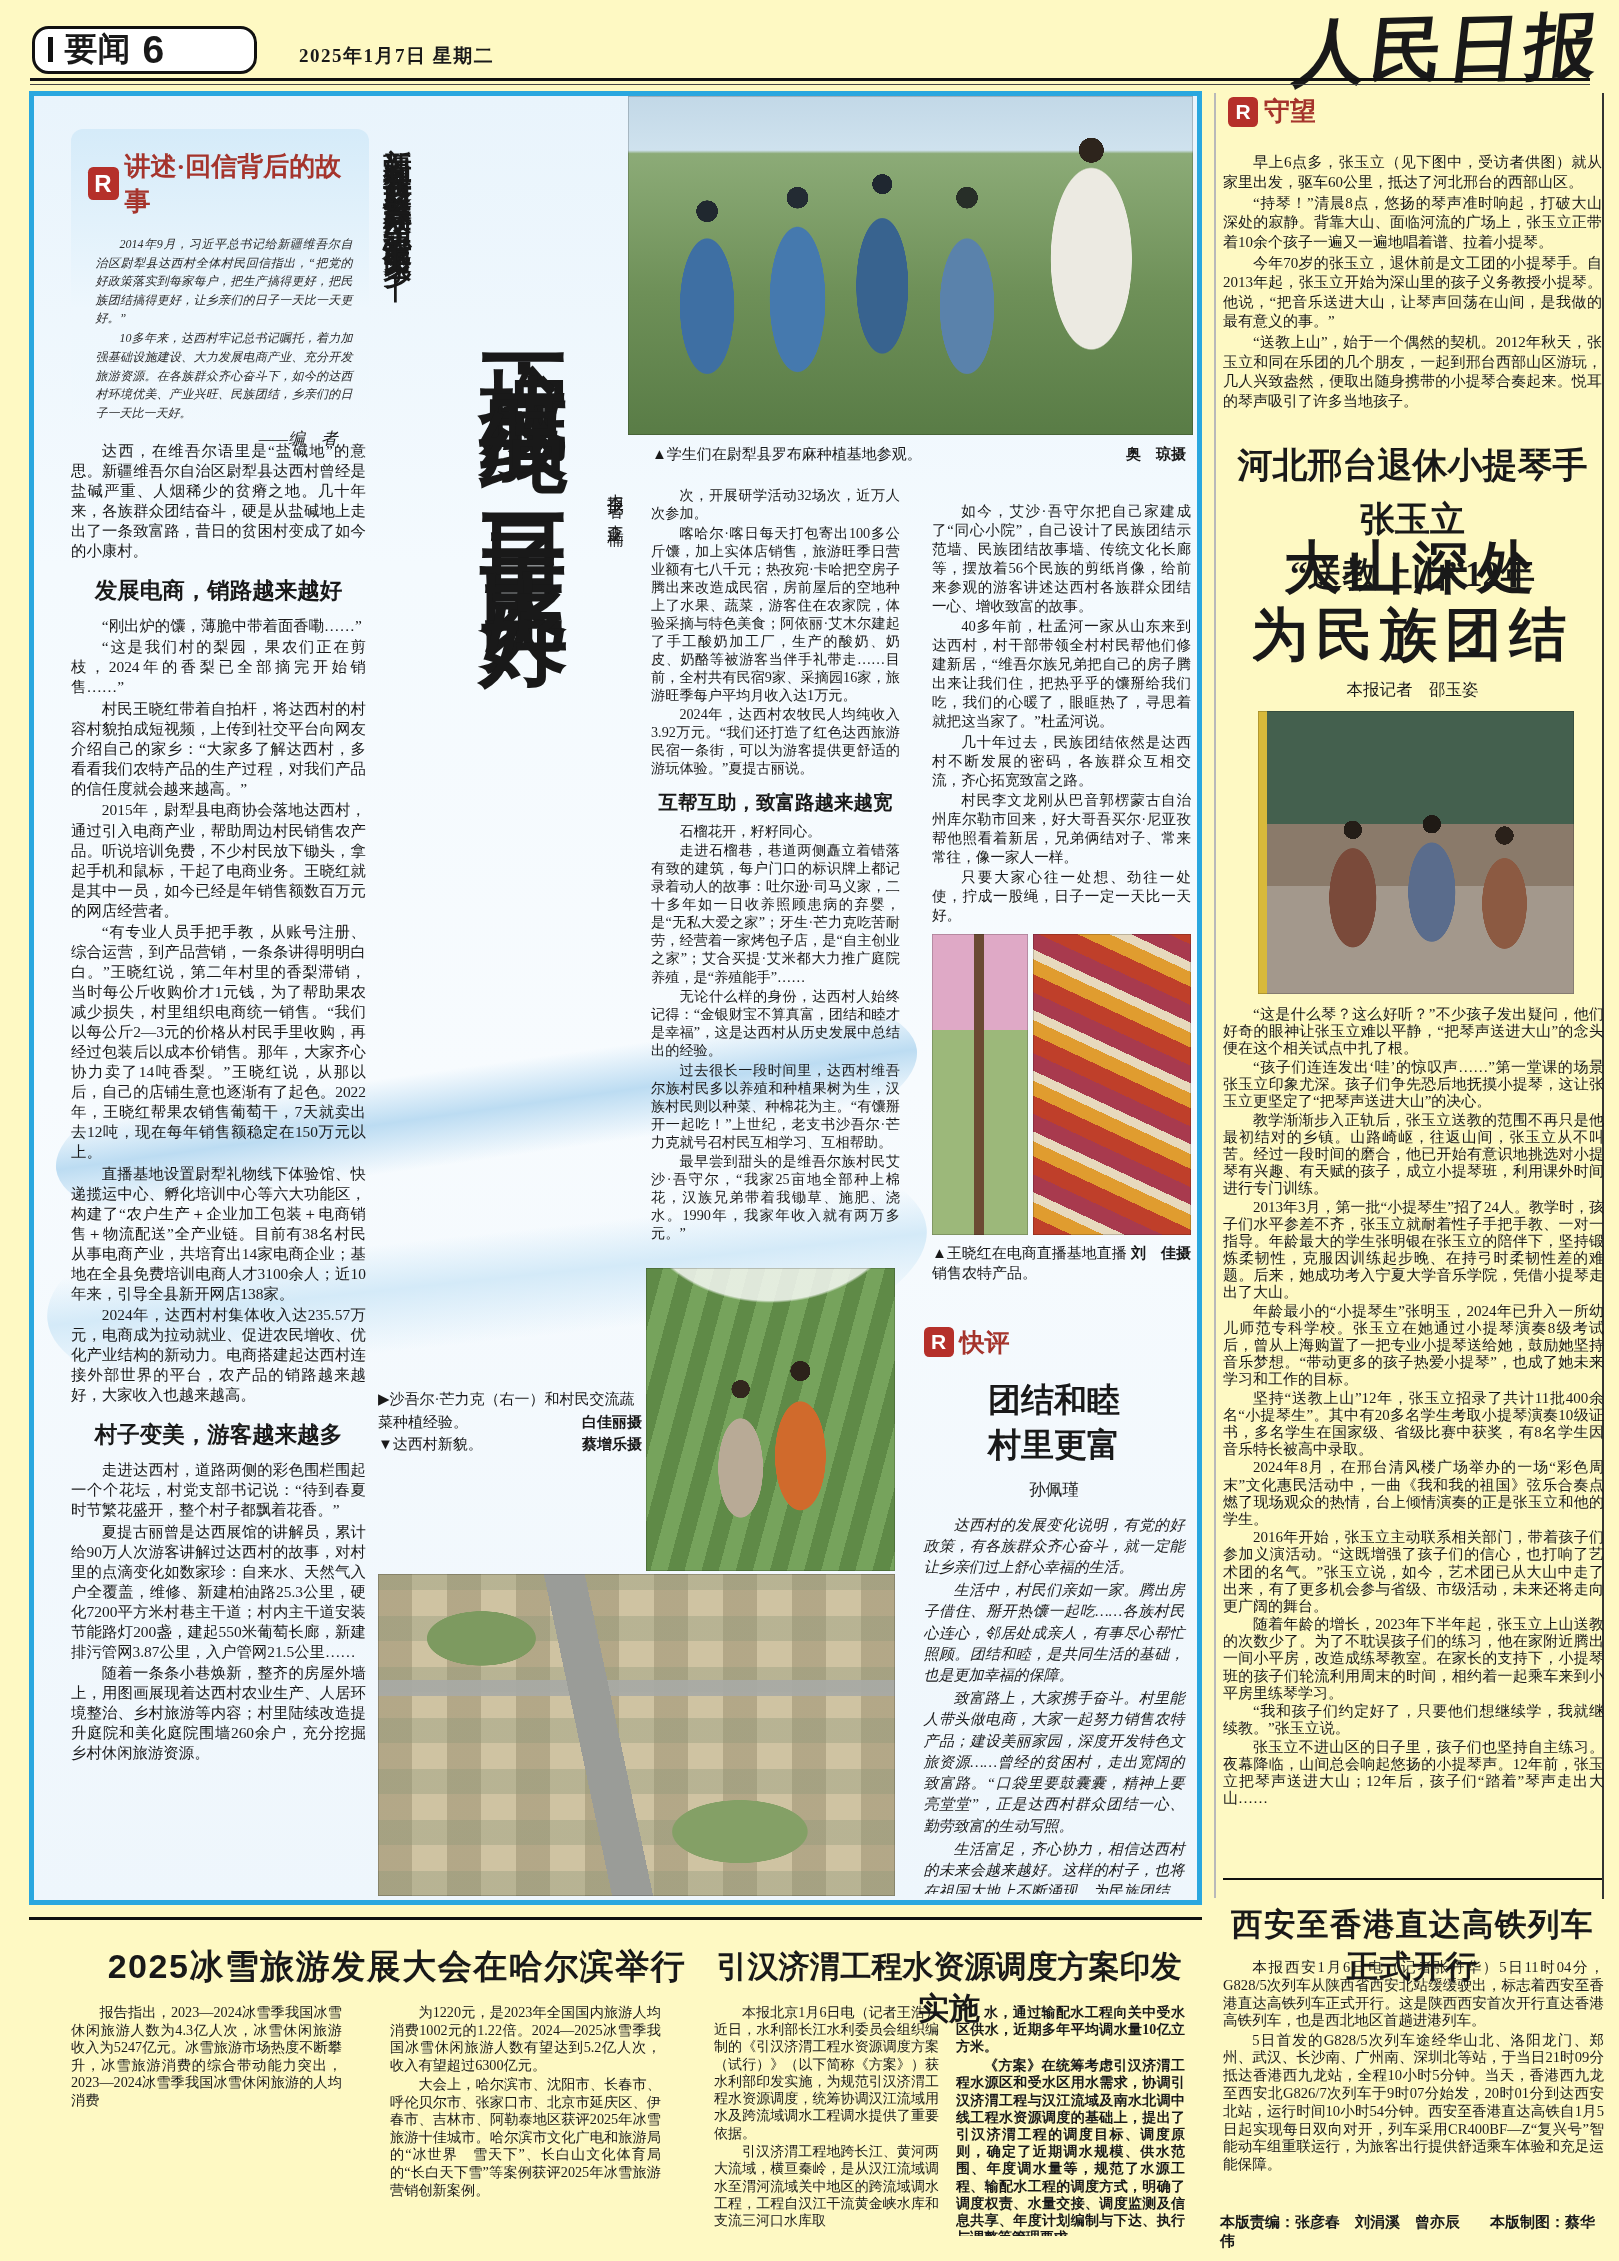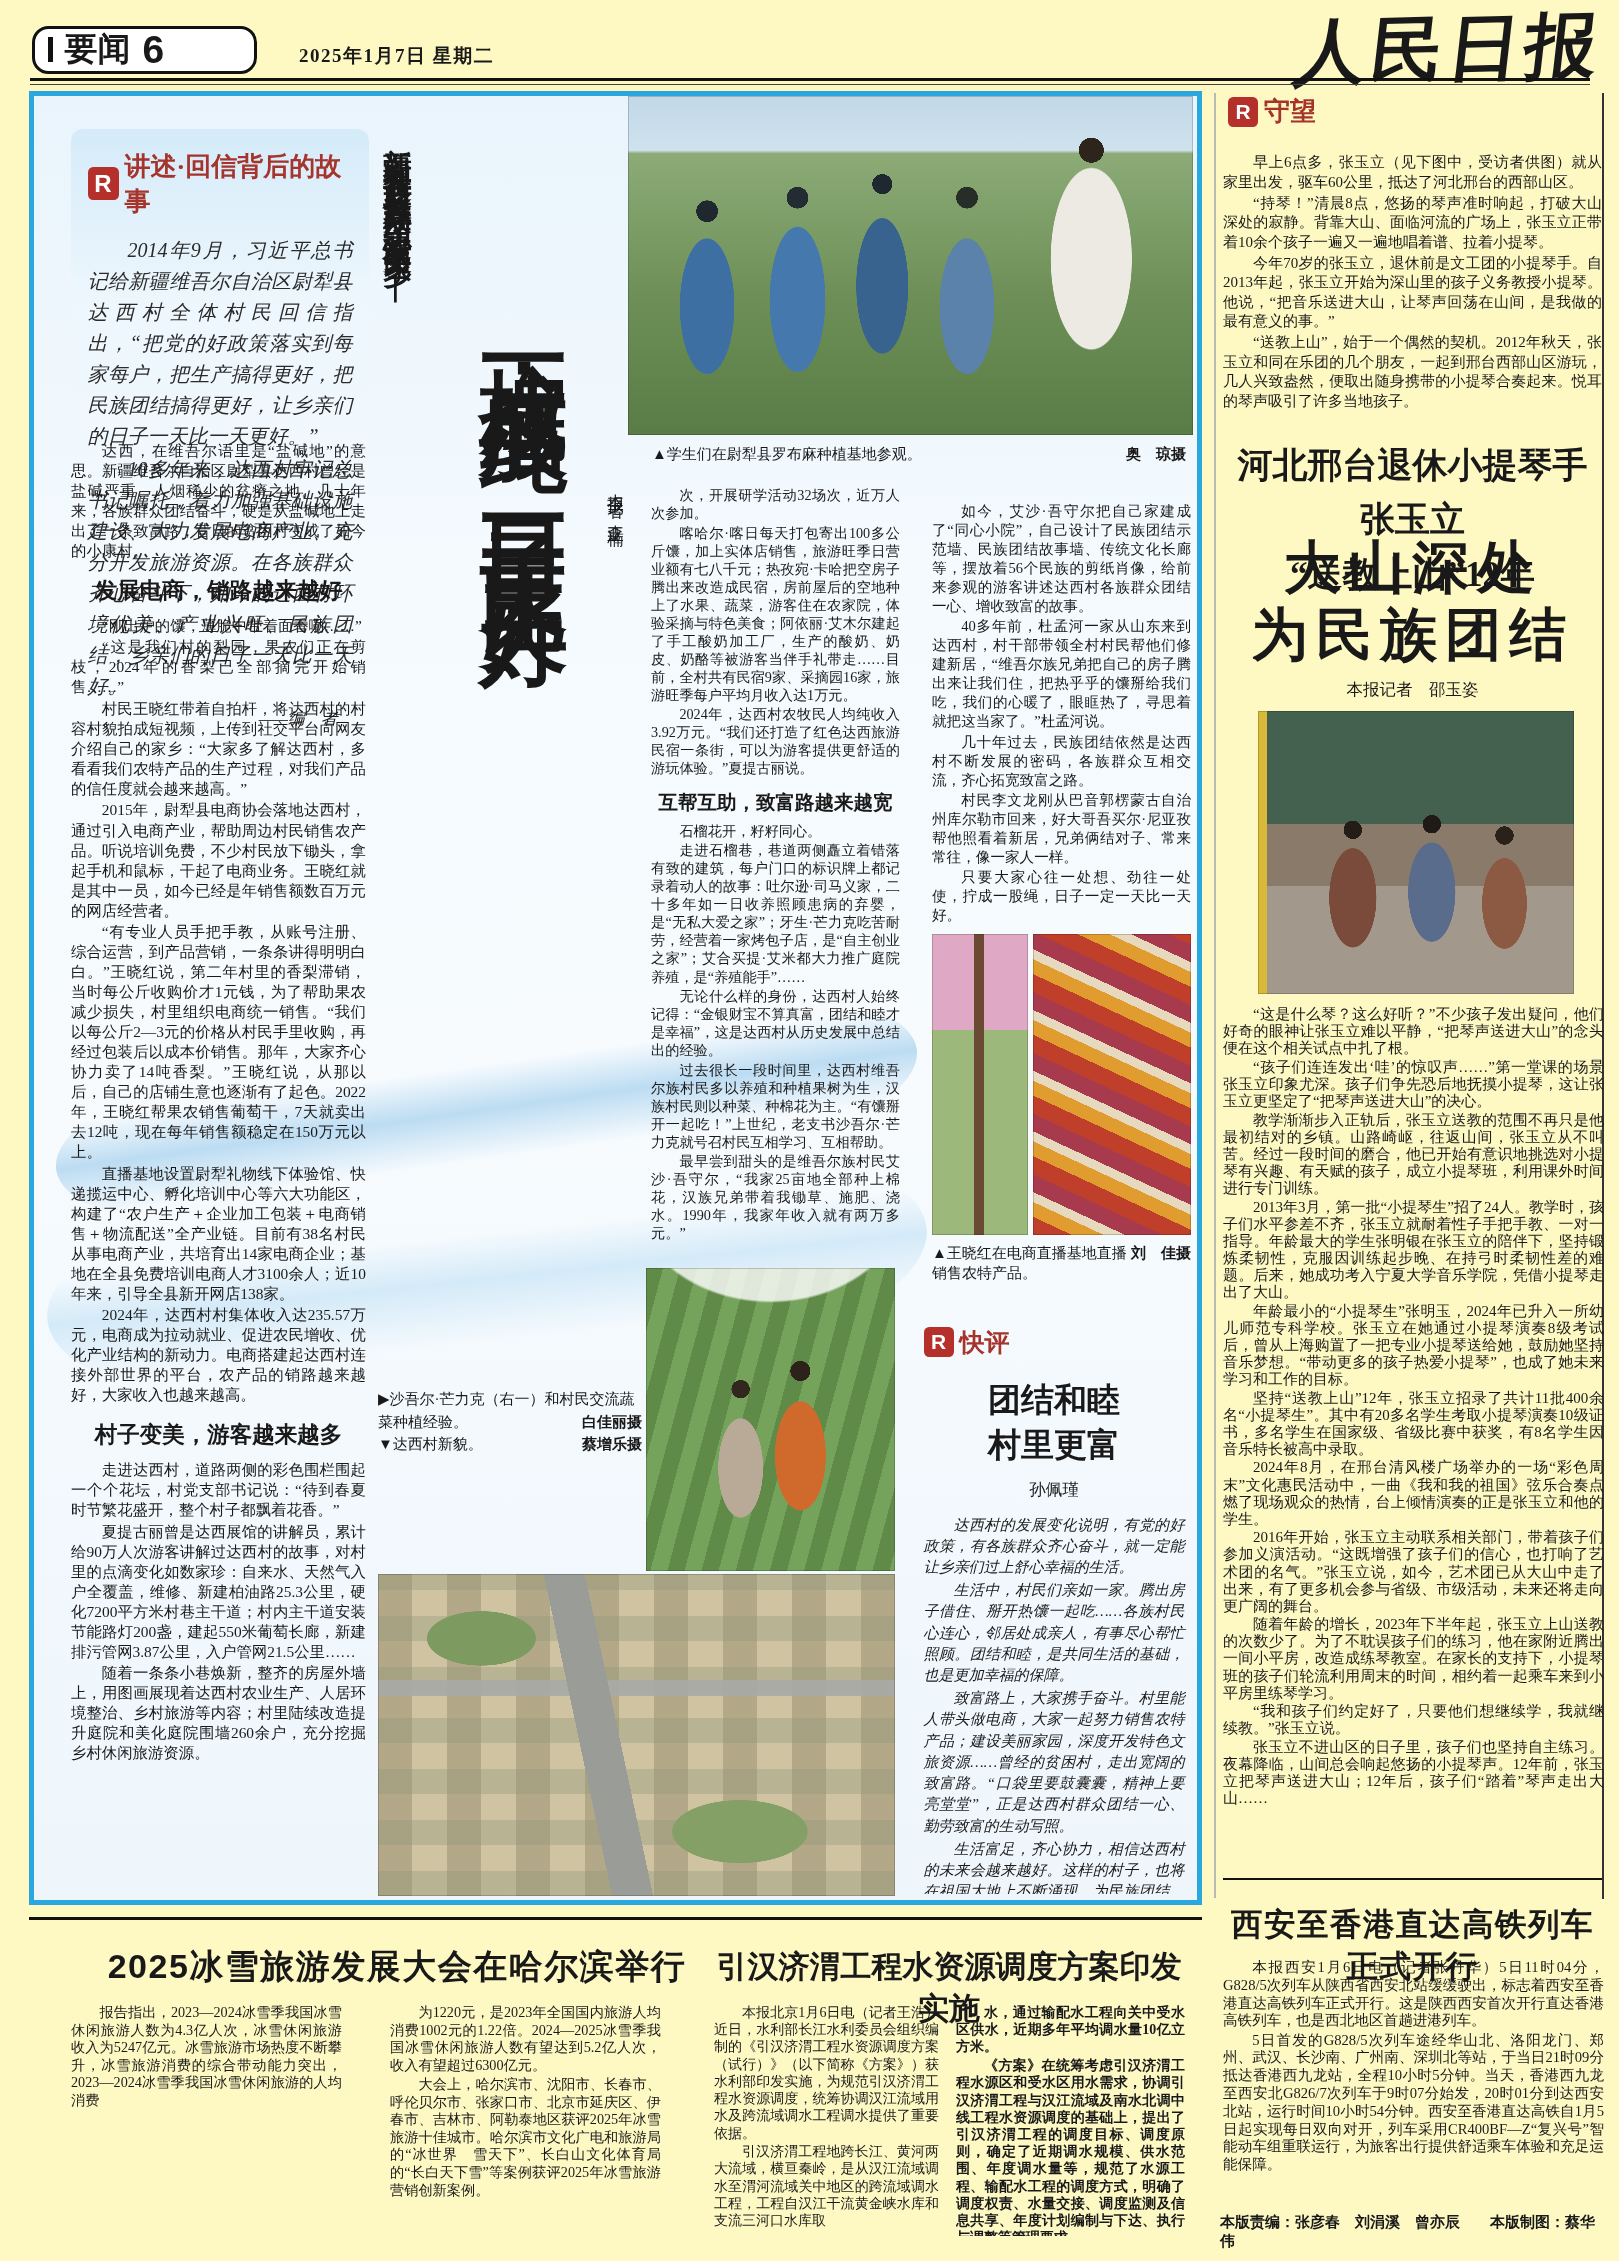--- a/index.html
+++ b/index.html
@@ -33,21 +33,21 @@
   .wave2{left:45px;top:1139px;width:884px;height:270px;transform:rotate(-6deg);
     background:linear-gradient(180deg,rgba(255,255,255,0) 35%,#d4eaf8 52%,rgba(255,255,255,0) 75%);}
 
   
   .jiangshu{left:71px;top:129px;width:298px;height:300px;border-radius:12px;box-sizing:border-box;
     padding:19.5px 16.5px 0 16.5px;background:linear-gradient(180deg,#d5ebf9,#eef7fd 60%,rgba(255,255,255,0));}
   .rlogo{display:inline-block;background:#b5302a;color:#fff;font-weight:bold;border-radius:5.2px;
     font-family:"Liberation Sans",sans-serif;text-align:center;}
   .rlogo.big{width:33px;height:33px;line-height:33px;font-size:24px;}
   .jiangshu .head{color:#a5342c;font-size:26px;font-weight:bold;display:flex;align-items:center;gap:6px;}
-  .jiangshu .body{margin-top:16.5px;font-style:italic;font-size:20px;line-height:1.55;color:#2a2a2a;}
+  .jiangshu .body{margin-top:16.5px;font-style:italic;font-size:12px;line-height:1.55;color:#2a2a2a;margin-left:8px;}
   .jiangshu .signoff{text-align:right;font-style:italic;font-size:16.5px;margin-top:6px;padding-right:15px;}
 
   
   .bodycol{font-size:15.4px;line-height:1.3;}
   .col1{left:71px;top:441px;width:295px;height:1442px;overflow:hidden;}
   .colA{left:651px;top:486px;width:249px;height:758px;overflow:hidden;font-size:14.2px;line-height:1.27;}
   .colB{left:932px;top:486px;width:259px;height:438px;overflow:hidden;font-size:14.6px;line-height:1.3;margin-top:16px;}
   .subhead{font-family:"Liberation Sans",sans-serif;font-weight:bold;text-align:center;
     font-size:22.5px;margin:15px 0 10.5px 0;text-indent:0;}
   .colA .subhead{font-size:19.5px;margin:12px 0 7.5px 0;}

